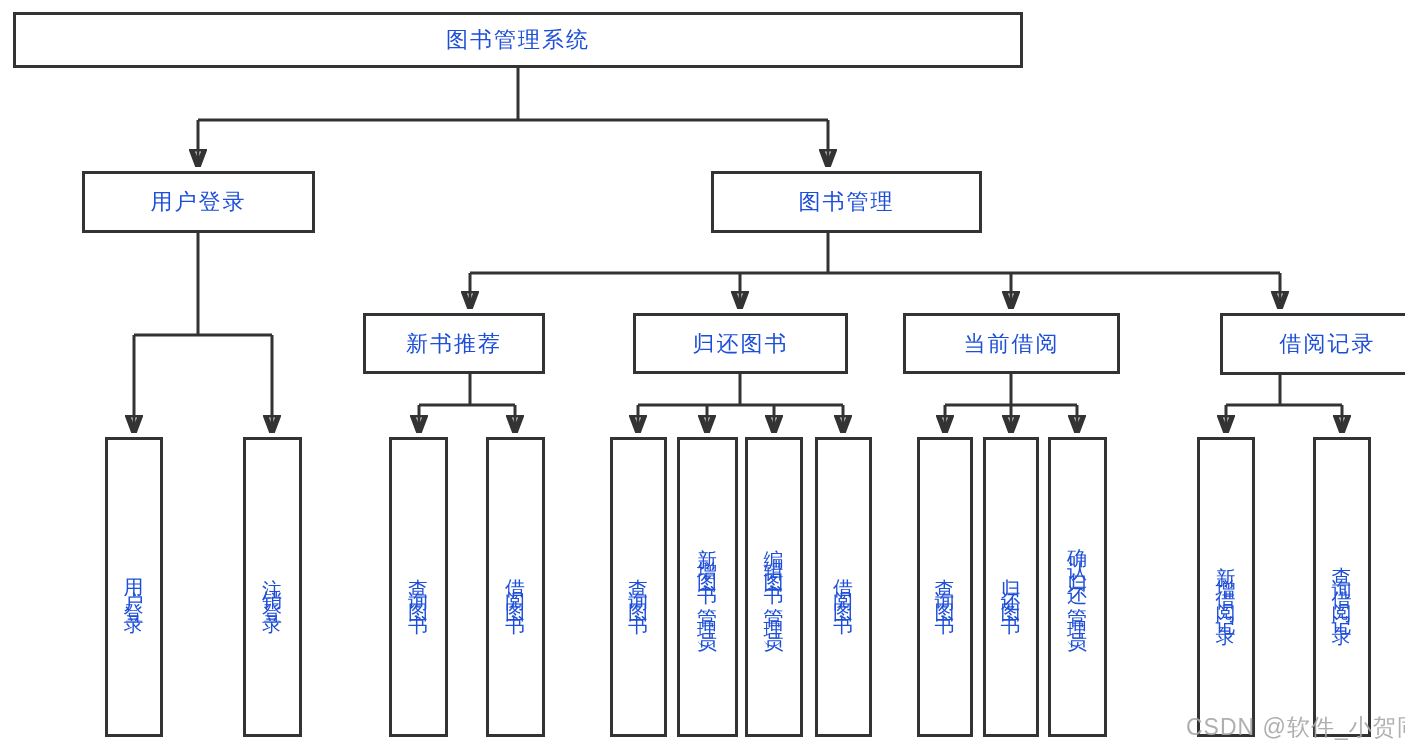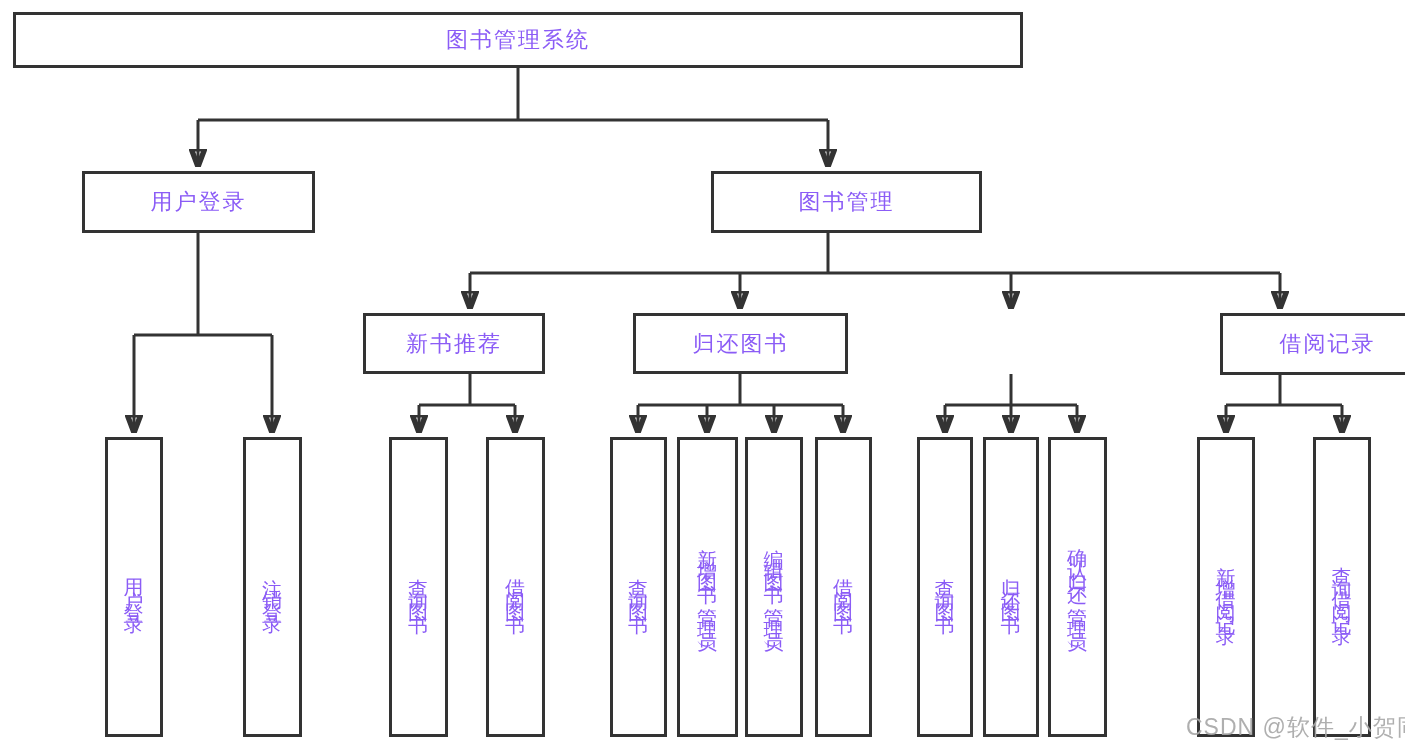--- a/index.html
+++ b/index.html
@@ -13,21 +13,21 @@
   .connectors{position:absolute;left:0;top:0;}
   .connectors path, .connectors line{
     stroke:#333333;stroke-width:3;fill:none;
   }
   .node{
     position:absolute;
     box-sizing:border-box;
     border:3px solid #333333;
     background:#ffffff;
     display:flex;align-items:center;justify-content:center;
-    color:#8b5cf6;
+    color:#1d4ed8;
     font-size:22px;
     letter-spacing:2px;
     text-align:center;
   }
   .node.v{
     top:437px;height:300px;
     writing-mode:vertical-rl;
     text-orientation:mixed;
     font-size:20px;
     letter-spacing:12px;
@@ -134,20 +134,21 @@
     </g>
   </svg>
 
   <div class="node" id="n-root">图书管理系统</div>
 
   <div class="node" id="n-user-login">用户登录</div>
   <div class="node" id="n-book-mgmt">图书管理</div>
 
   <div class="node" id="n-new-book-rec">新书推荐</div>
   <div class="node" id="n-book-borrow">归还图书</div>
+  <div class="node" id="n-current-borrow">当前借阅</div>
   <div class="node" id="n-borrow-records">借阅记录</div>
 
   <div class="node v" id="n-leaf-user-login">用户登录</div>
   <div class="node v" id="n-leaf-logout">注销登录</div>
 
   <div class="node v" id="n-nbr-query">查询图书</div>
   <div class="node v" id="n-nbr-borrow">借阅图书</div>
 
   <div class="node v" id="n-bb-query">查询图书</div>
   <div class="node v" id="n-bb-add">新增图书（管理员）</div>

